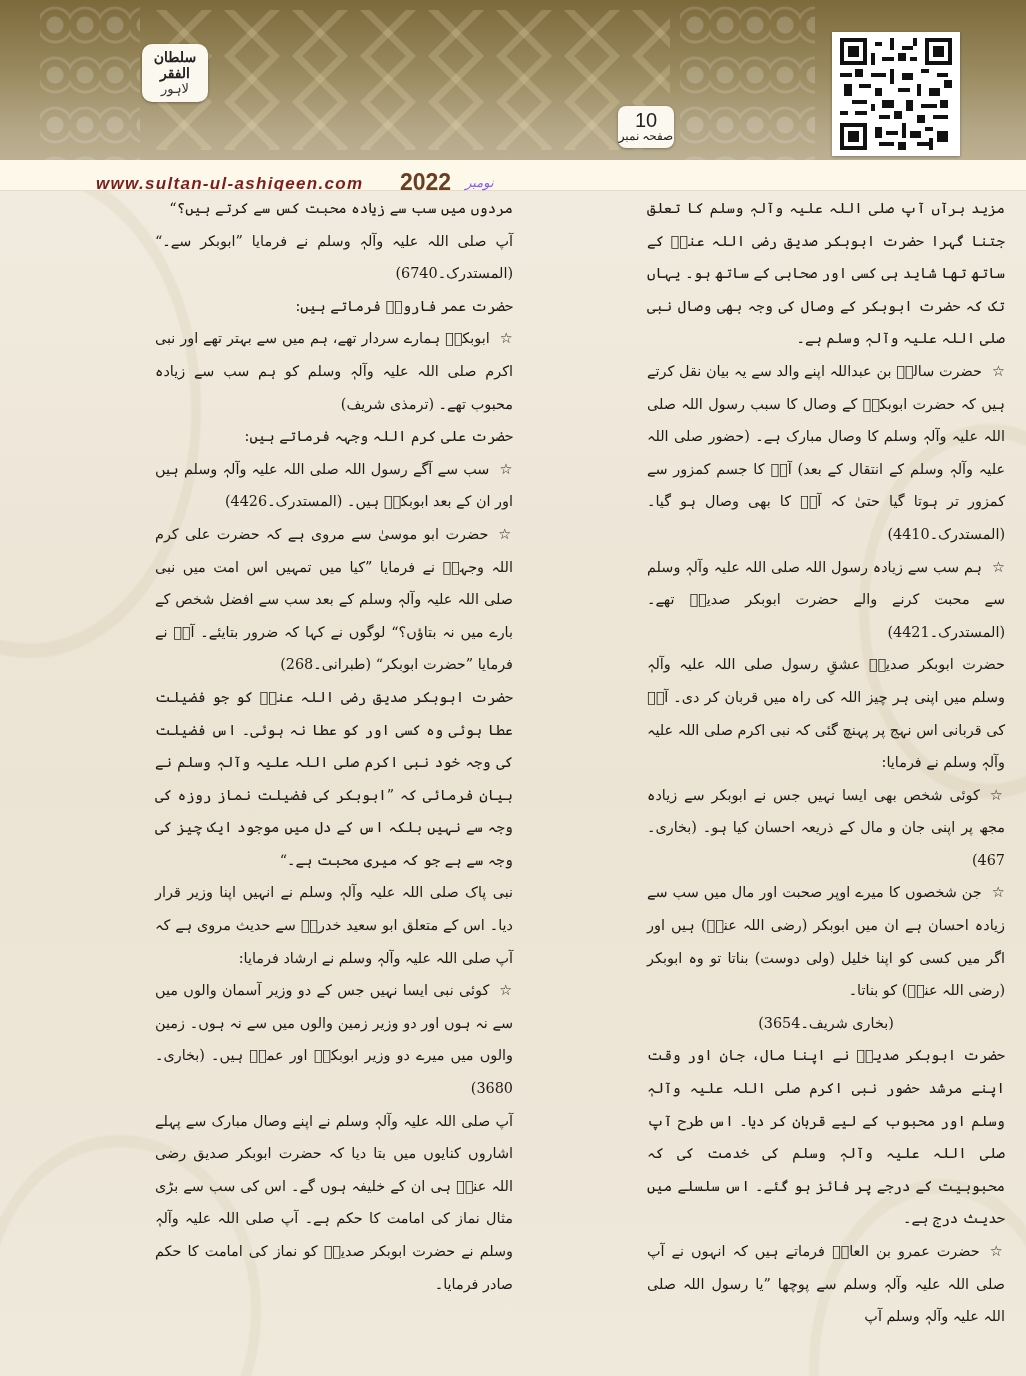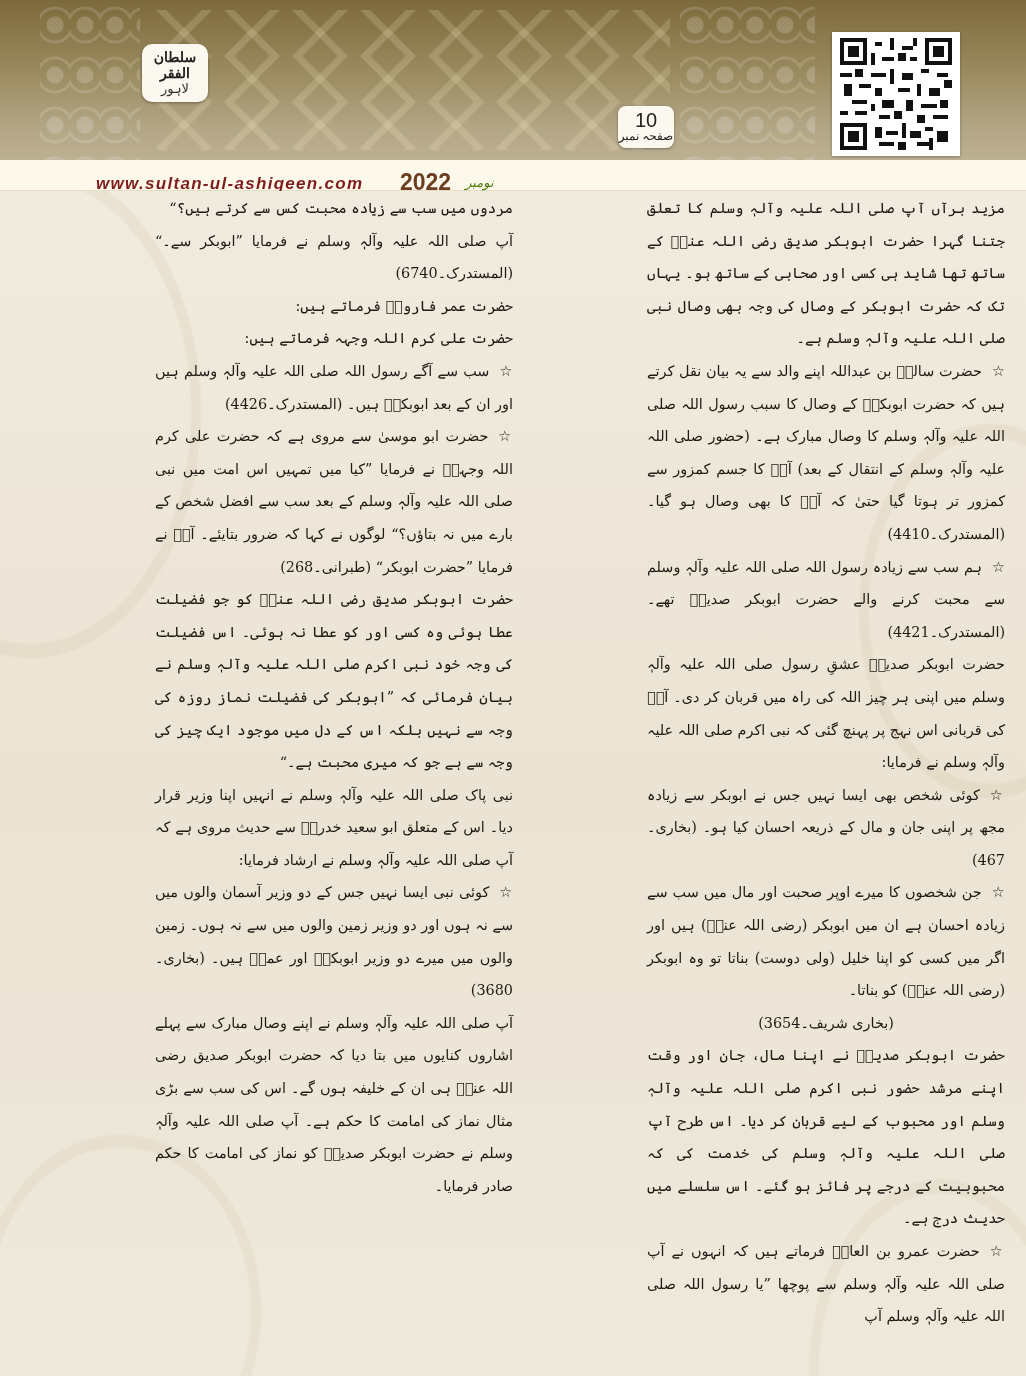--- a/index.html
+++ b/index.html
@@ -64,21 +64,21 @@
     position: absolute; top: 14px;
     font-family: "Liberation Sans", sans-serif; font-style: italic; font-weight: bold;
     font-size: 17px; color: #7f1d1d; letter-spacing: 1.3px;
   }
   .url.left { left: 96px; }
   .url.right { left: 564px; }
   .issue {
     position: absolute; left: 400px; top: 1px; display: flex; align-items: center; gap: 14px; margin-top: 8px;
   }
   .issue-year { font-family: "Liberation Sans", sans-serif; font-weight: bold; font-size: 23px; color: #6b3e22; }
-  .issue-month { font-family: "DejaVu Serif", serif; font-style: italic; font-size: 13px; color: #4d7c0f; direction: rtl; }
+  .issue-month { font-family: "DejaVu Serif", serif; font-style: italic; font-size: 13px; color: #8b5cf6; direction: rtl; }
 
   .content {
     position: absolute; left: 0; top: 191px; width: 1026px; height: 1185px;
     background:
       radial-gradient(ellipse 180px 260px at 30px 220px, transparent 160px, rgba(200,185,150,0.18) 162px 170px, transparent 172px),
       radial-gradient(ellipse 140px 200px at 990px 420px, transparent 120px, rgba(200,185,150,0.18) 122px 130px, transparent 132px),
       radial-gradient(ellipse 160px 200px at 120px 1120px, transparent 130px, rgba(200,185,150,0.16) 132px 140px, transparent 142px),
       radial-gradient(ellipse 150px 220px at 940px 1180px, transparent 120px, rgba(200,185,150,0.16) 122px 130px, transparent 132px),
       linear-gradient(180deg, #f1ebdf 0%, #ebe3d3 50%, #efe9dc 100%);
   }
@@ -191,20 +191,21 @@
       <p><span class="star">☆</span><span>کوئی شخص بھی ایسا نہیں جس نے ابوبکر سے زیادہ مجھ پر اپنی جان و مال کے ذریعہ احسان کیا ہو۔ (بخاری۔467)</span></p>
       <p><span class="star">☆</span><span>جن شخصوں کا میرے اوپر صحبت اور مال میں سب سے زیادہ احسان ہے ان میں ابوبکر (رضی اللہ عنہٗ) ہیں اور اگر میں کسی کو اپنا خلیل (ولی دوست) بناتا تو وہ ابوبکر (رضی اللہ عنہٗ) کو بناتا۔</span></p>
       <p class="cite"><span>(بخاری شریف۔3654)</span></p>
       <p><span>حضرت ابوبکر صدیقؓ نے اپنا مال، جان اور وقت اپنے مرشد حضور نبی اکرم صلی اللہ علیہ وآلہٖ وسلم اور محبوب کے لیے قربان کر دیا۔ اس طرح آپ صلی اللہ علیہ وآلہٖ وسلم کی خدمت کی کہ محبوبیت کے درجے پر فائز ہو گئے۔ اس سلسلے میں حدیث درج ہے۔</span></p>
       <p><span class="star">☆</span><span>حضرت عمرو بن العاصؓ فرماتے ہیں کہ انہوں نے آپ صلی اللہ علیہ وآلہٖ وسلم سے پوچھا ”یا رسول اللہ صلی اللہ علیہ وآلہٖ وسلم آپ</span></p>
     </div>
   <div class="column left" id="col-left">
       <p><span>مردوں میں سب سے زیادہ محبت کس سے کرتے ہیں؟“</span></p>
       <p><span>آپ صلی اللہ علیہ وآلہٖ وسلم نے فرمایا ”ابوبکر سے۔“ (المستدرک۔6740)</span></p>
       <p><span>حضرت عمر فاروقؓ فرماتے ہیں:</span></p>
+      <p><span class="star">☆</span><span>ابوبکرؓ ہمارے سردار تھے، ہم میں سے بہتر تھے اور نبی اکرم صلی اللہ علیہ وآلہٖ وسلم کو ہم سب سے زیادہ محبوب تھے۔ (ترمذی شریف)</span></p>
       <p><span>حضرت علی کرم اللہ وجہہ فرماتے ہیں:</span></p>
       <p><span class="star">☆</span><span>سب سے آگے رسول اللہ صلی اللہ علیہ وآلہٖ وسلم ہیں اور ان کے بعد ابوبکرؓ ہیں۔ (المستدرک۔4426)</span></p>
       <p><span class="star">☆</span><span>حضرت ابو موسیٰ سے مروی ہے کہ حضرت علی کرم اللہ وجہہٗ نے فرمایا ”کیا میں تمہیں اس امت میں نبی صلی اللہ علیہ وآلہٖ وسلم کے بعد سب سے افضل شخص کے بارے میں نہ بتاؤں؟“ لوگوں نے کہا کہ ضرور بتایئے۔ آپؓ نے فرمایا ”حضرت ابوبکر“ (طبرانی۔268)</span></p>
       <p><span>حضرت ابوبکر صدیق رضی اللہ عنہٗ کو جو فضیلت عطا ہوئی وہ کسی اور کو عطا نہ ہوئی۔ اس فضیلت کی وجہ خود نبی اکرم صلی اللہ علیہ وآلہٖ وسلم نے بیان فرمائی کہ ”ابوبکر کی فضیلت نماز روزہ کی وجہ سے نہیں بلکہ اس کے دل میں موجود ایک چیز کی وجہ سے ہے جو کہ میری محبت ہے۔“</span></p>
       <p><span>نبی پاک صلی اللہ علیہ وآلہٖ وسلم نے انہیں اپنا وزیر قرار دیا۔ اس کے متعلق ابو سعید خدریؓ سے حدیث مروی ہے کہ آپ صلی اللہ علیہ وآلہٖ وسلم نے ارشاد فرمایا:</span></p>
       <p><span class="star">☆</span><span>کوئی نبی ایسا نہیں جس کے دو وزیر آسمان والوں میں سے نہ ہوں اور دو وزیر زمین والوں میں سے نہ ہوں۔ زمین والوں میں میرے دو وزیر ابوبکرؓ اور عمرؓ ہیں۔ (بخاری۔3680)</span></p>
       <p><span>آپ صلی اللہ علیہ وآلہٖ وسلم نے اپنے وصال مبارک سے پہلے اشاروں کنایوں میں بتا دیا کہ حضرت ابوبکر صدیق رضی اللہ عنہٗ ہی ان کے خلیفہ ہوں گے۔ اس کی سب سے بڑی مثال نماز کی امامت کا حکم ہے۔ آپ صلی اللہ علیہ وآلہٖ وسلم نے حضرت ابوبکر صدیقؓ کو نماز کی امامت کا حکم صادر فرمایا۔</span></p>
     </div>
 </div>
 

